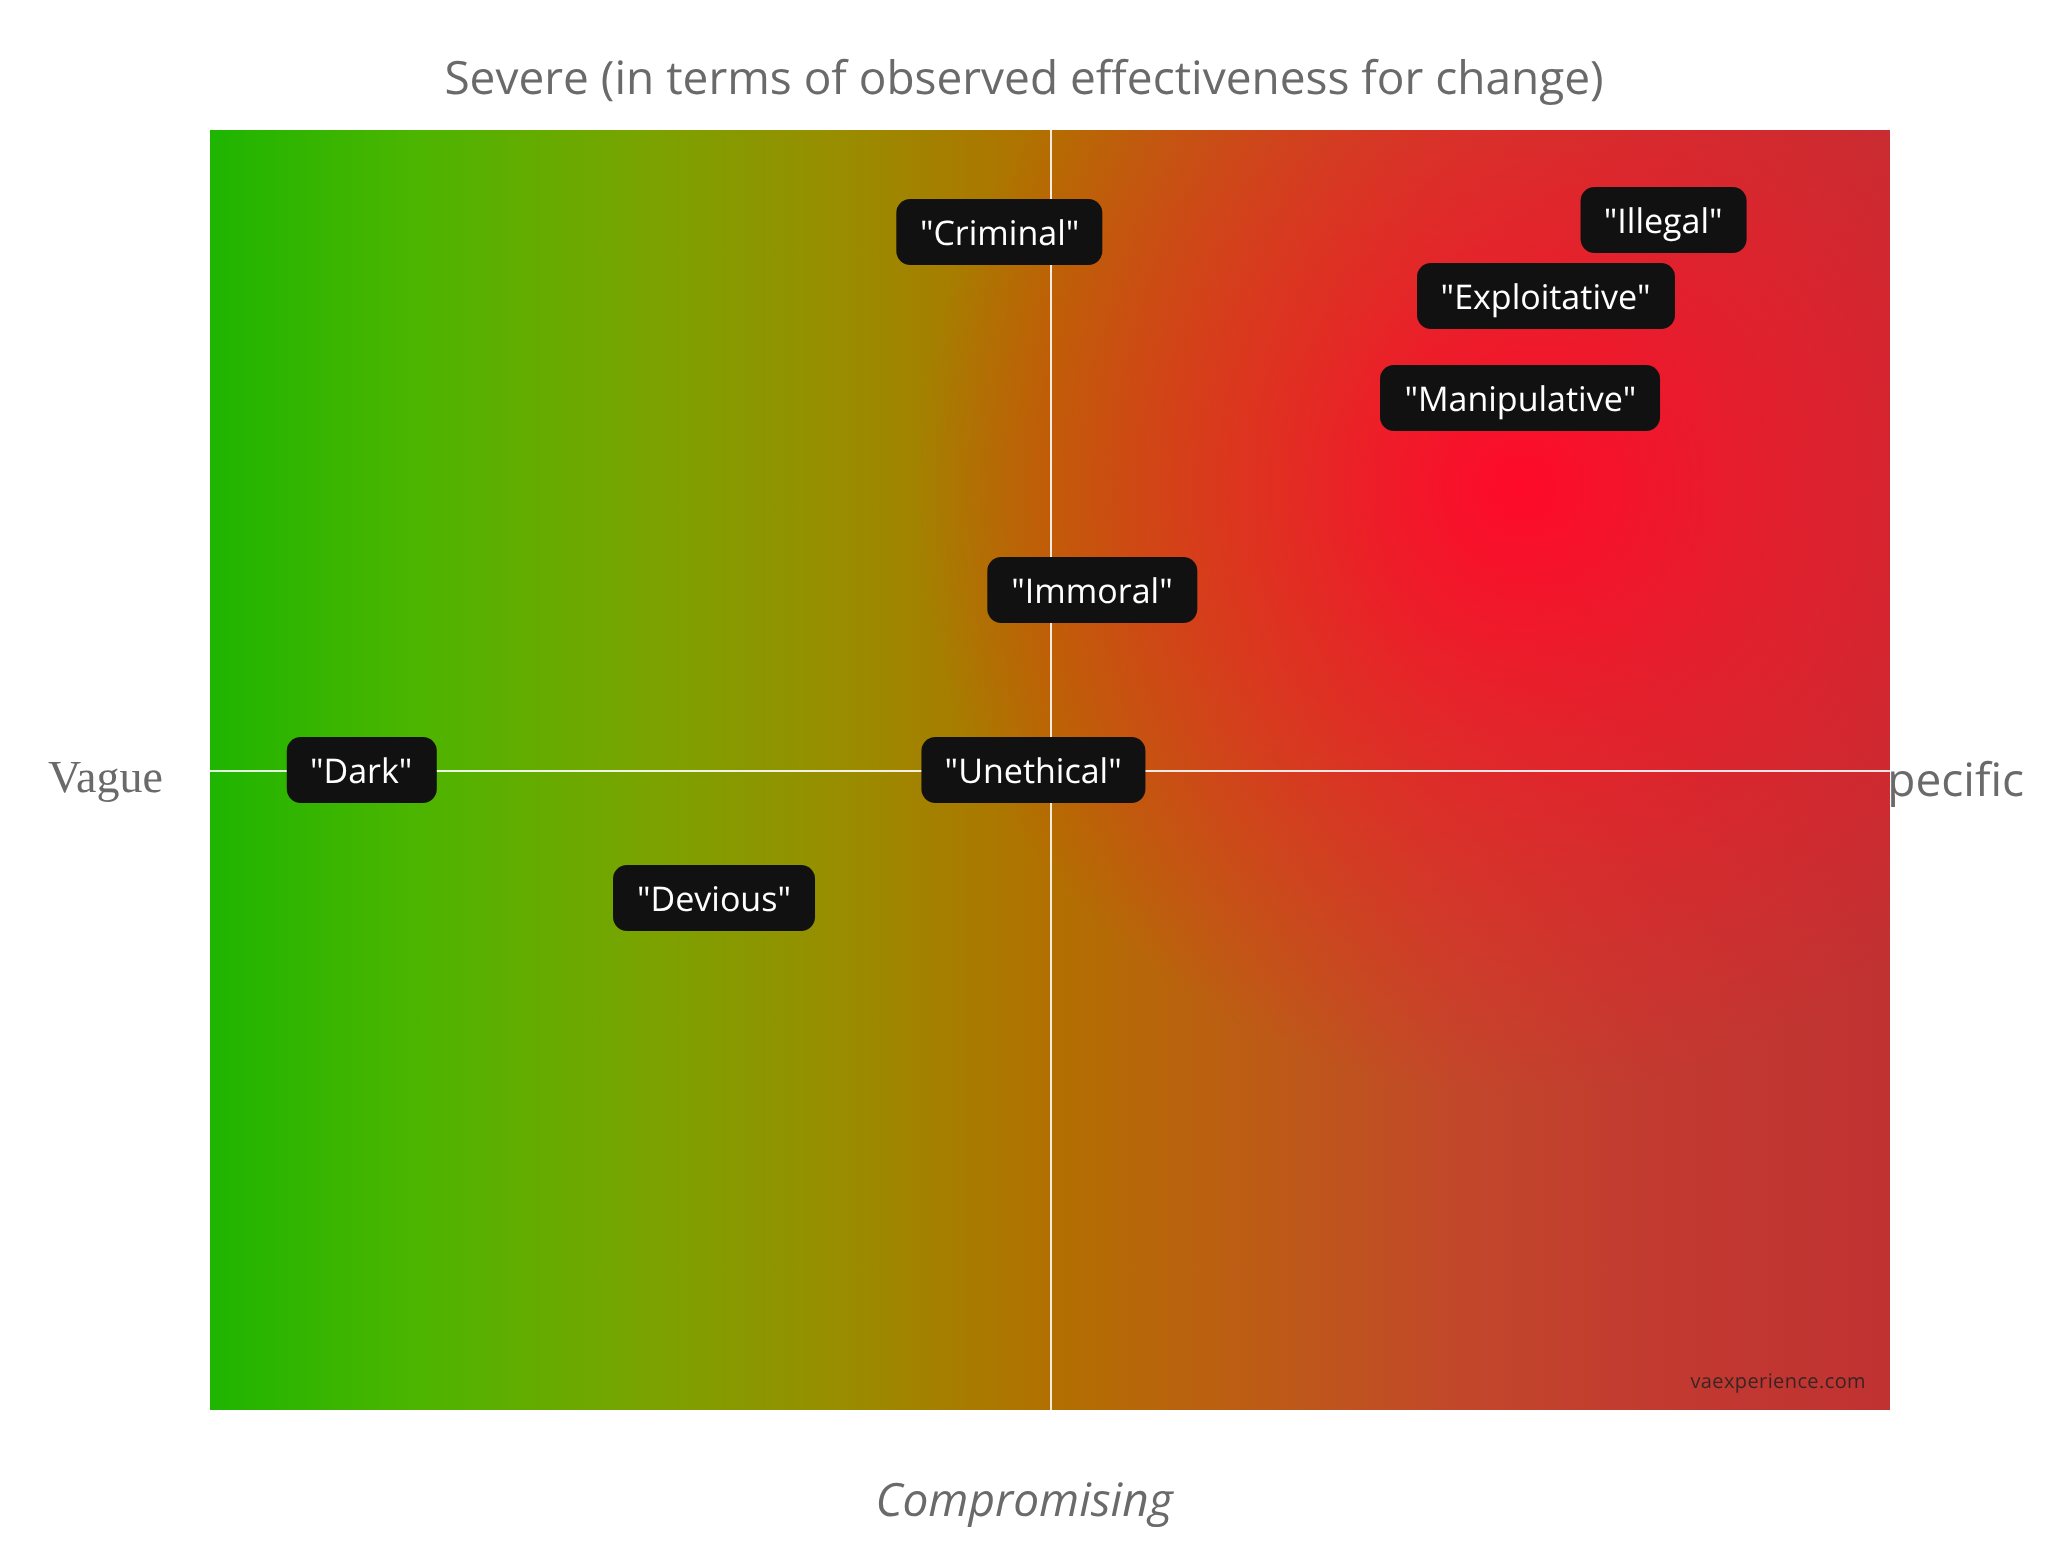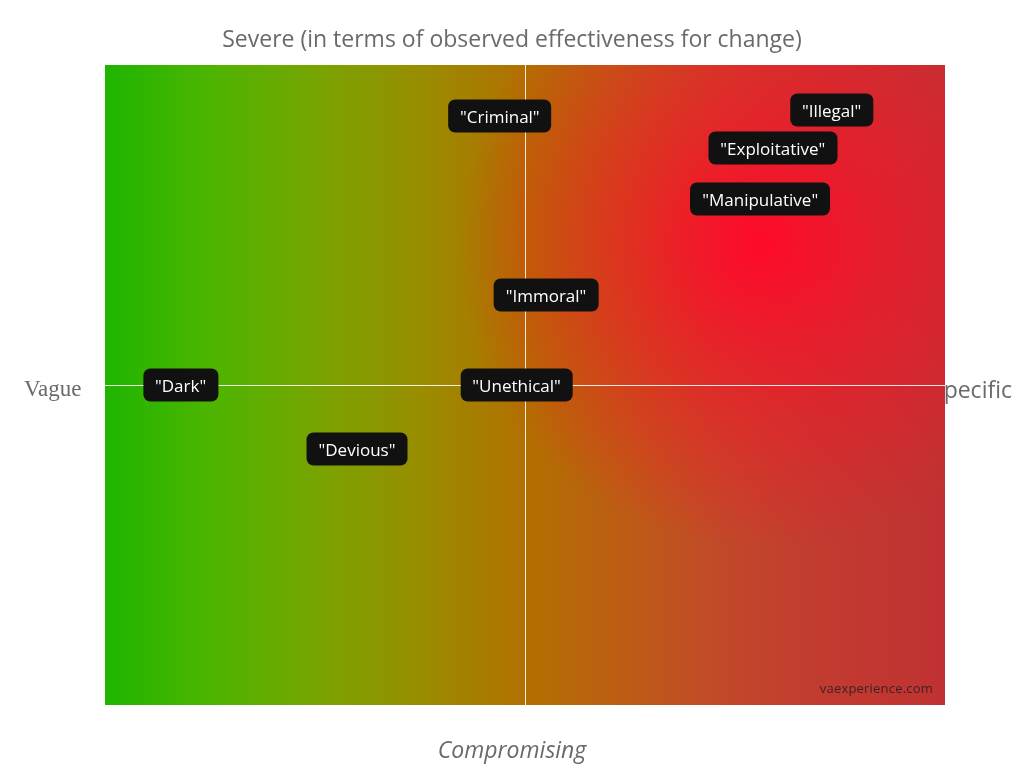--- a/index.html
+++ b/index.html
@@ -62,21 +62,21 @@
     white-space: nowrap;
   }
   .axis-text.top { left: 50%; top: 22px; transform: translateX(-50%); }
   .axis-text.bottom { left: 50%; top: 733px; transform: translateX(-50%); font-style: italic; }
   .axis-text.left { top: 50%; transform: translateY(-50%); font-family: Liberation Serif, serif; }
   .axis-text.right { top: 50%; transform: translateY(-50%); }
   .watermark {
     position: absolute;
     right: 12px;
     bottom: 8px;
-    font-size: 13px;
+    font-size: 10px;
     color: #222;
     opacity: 0.85;
     font-weight: 400;
     letter-spacing: 0.2px;
   }
 </style>
 </head>
 <body>
 
 <div class="stage">

